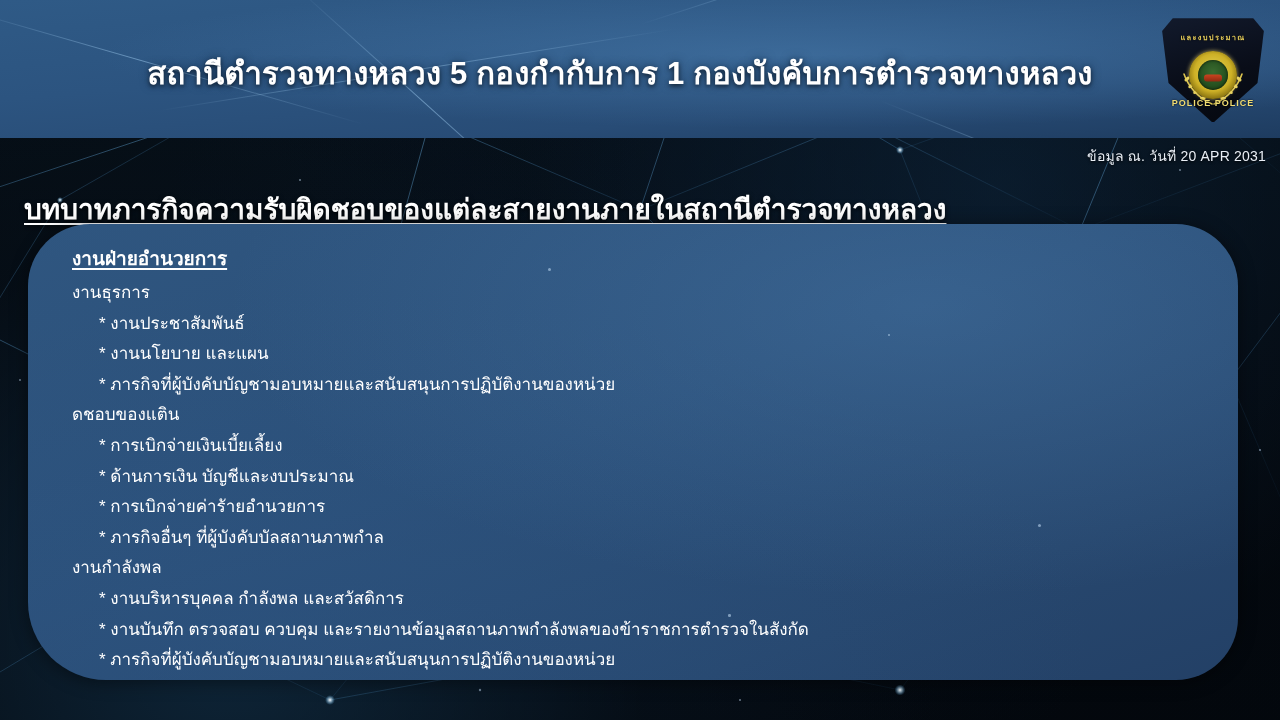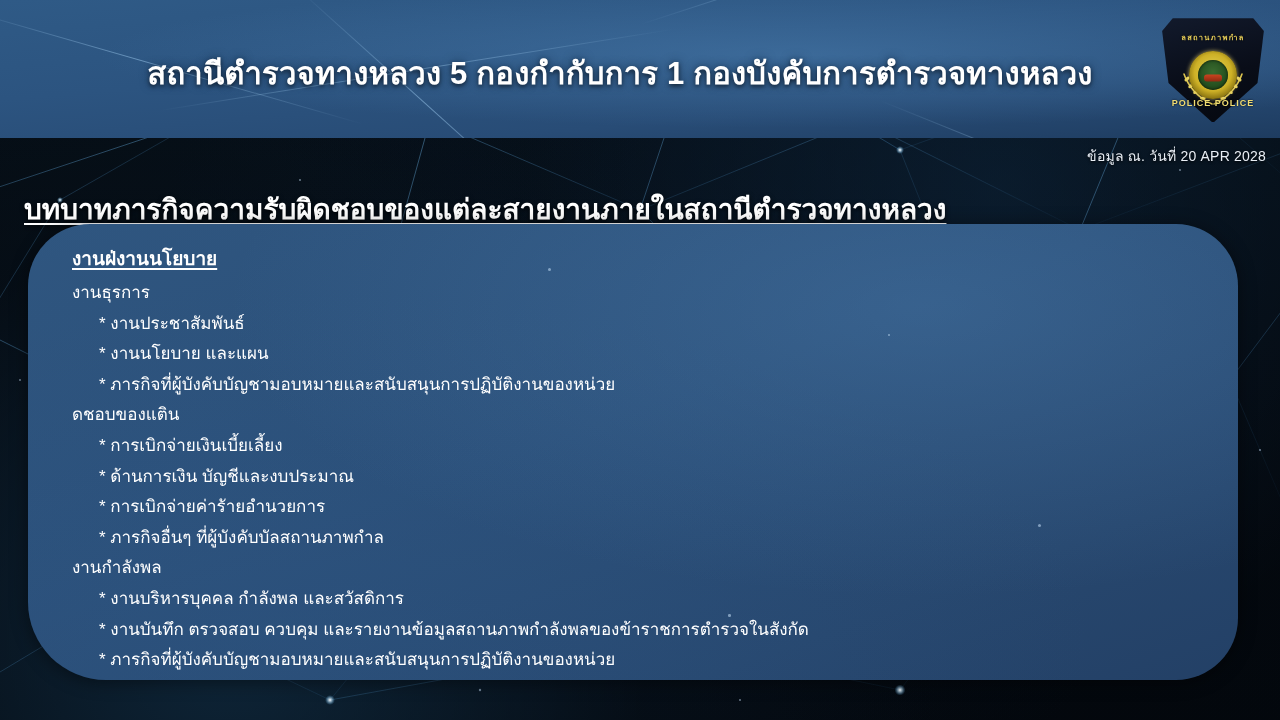--- a/index.html
+++ b/index.html
@@ -308,21 +308,21 @@
     <div class="hline" style="left:-40px; top:8px; width:420px; transform:rotate(16deg);"></div>
     <div class="hline" style="left:300px; top:-10px; width:380px; transform:rotate(42deg);"></div>
     <div class="hline" style="left:640px; top:24px; width:460px; transform:rotate(-18deg);"></div>
     <div class="hline" style="left:160px; top:110px; width:520px; transform:rotate(-9deg);"></div>
     <div class="hline" style="left:880px; top:100px; width:420px; transform:rotate(22deg);"></div>
 
     <div id="header-title">สถานีตำรวจทางหลวง 5 กองกำกับการ 1 กองบังคับการตำรวจทางหลวง</div>
 
     <div id="badge-wrap">
       <div class="badge-shield"></div>
-      <div class="badge-top-text">ลสถานภาพกำล</div>
+      <div class="badge-top-text">และงบประมาณ</div>
       <svg class="badge-wreath" viewBox="0 0 70 38" aria-hidden="true">
         <g stroke="#d9c24e" stroke-width="1.6" fill="none" stroke-linecap="round">
           <path d="M6 4 C10 16 20 28 34 34"></path>
           <path d="M64 4 C60 16 50 28 36 34"></path>
         </g>
         <g fill="#e4cf5c">
           <ellipse cx="9" cy="9" rx="3" ry="1.6" transform="rotate(-40 9 9)"></ellipse>
           <ellipse cx="13" cy="16" rx="3" ry="1.6" transform="rotate(-30 13 16)"></ellipse>
           <ellipse cx="18" cy="22" rx="3" ry="1.6" transform="rotate(-20 18 22)"></ellipse>
           <ellipse cx="25" cy="28" rx="3" ry="1.6" transform="rotate(-12 25 28)"></ellipse>
@@ -330,33 +330,33 @@
           <ellipse cx="57" cy="16" rx="3" ry="1.6" transform="rotate(30 57 16)"></ellipse>
           <ellipse cx="52" cy="22" rx="3" ry="1.6" transform="rotate(20 52 22)"></ellipse>
           <ellipse cx="45" cy="28" rx="3" ry="1.6" transform="rotate(12 45 28)"></ellipse>
         </g>
       </svg>
       <div class="badge-ring"></div>
       <div class="badge-bottom-text">POLICE POLICE</div>
     </div>
   </div>
 
-  <div id="date-stamp">ข้อมูล ณ. วันที่ 20 APR 2028</div>
+  <div id="date-stamp">ข้อมูล ณ. วันที่ 20 APR 2031</div>
 
   <div id="section-heading">บทบาทภารกิจความรับผิดชอบของแต่ละสายงานภายในสถานีตำรวจทางหลวง</div>
 
   <div id="content-card">
     <div class="card-spark" style="left:520px; top:44px; width:3px; height:3px;"></div>
     <div class="card-spark" style="left:860px; top:110px; width:2px; height:2px;"></div>
     <div class="card-spark" style="left:1010px; top:300px; width:3px; height:3px;"></div>
     <div class="card-spark" style="left:180px; top:250px; width:2px; height:2px;"></div>
     <div class="card-spark" style="left:700px; top:390px; width:2.5px; height:2.5px;"></div>
 
     <div id="card-body">
-      <div class="group-title">งานฝ่งานนโยบาย</div>
+      <div class="group-title">งานฝ่ายอำนวยการ</div>
       <div id="lines-container">
           <div class="line-l0">งานธุรการ</div>
           <div class="line-l1">* งานประชาสัมพันธ์</div>
           <div class="line-l1">* งานนโยบาย และแผน</div>
           <div class="line-l1">* ภารกิจที่ผู้บังคับบัญชามอบหมายและสนับสนุนการปฏิบัติงานของหน่วย</div>
           <div class="line-l0">ดชอบของแติน</div>
           <div class="line-l1">* การเบิกจ่ายเงินเบี้ยเลี้ยง</div>
           <div class="line-l1">* ด้านการเงิน บัญชีและงบประมาณ</div>
           <div class="line-l1">* การเบิกจ่ายค่ารัายอำนวยการ</div>
           <div class="line-l1">* ภารกิจอื่นๆ ที่ผู้บังคับบัลสถานภาพกำล</div>

